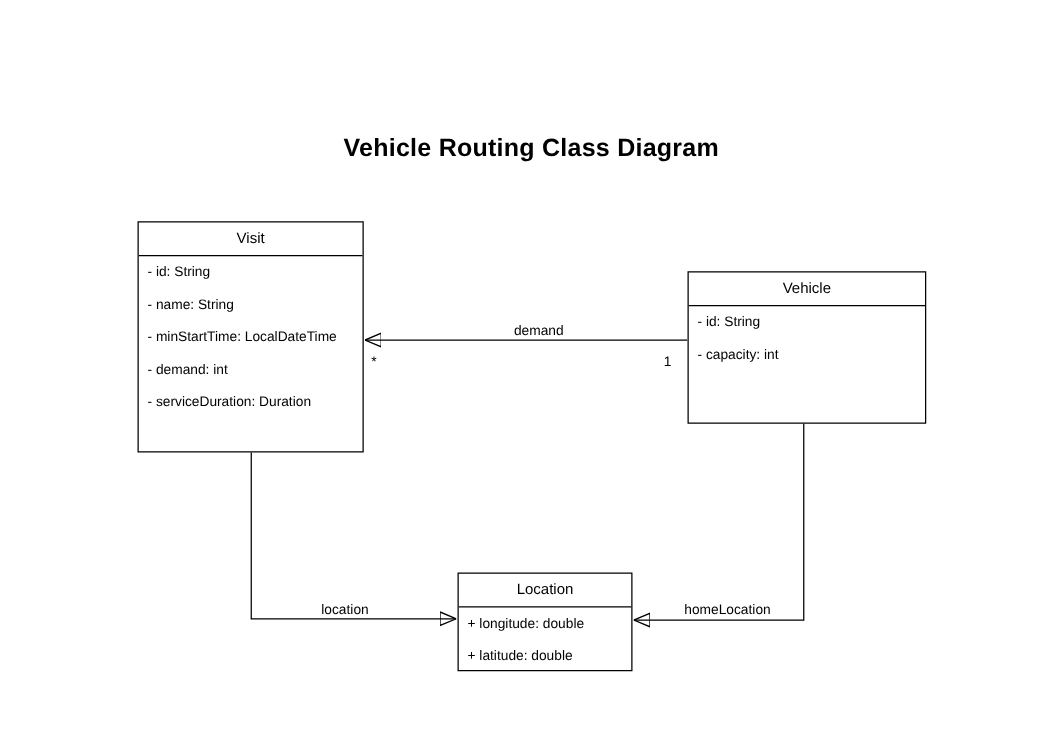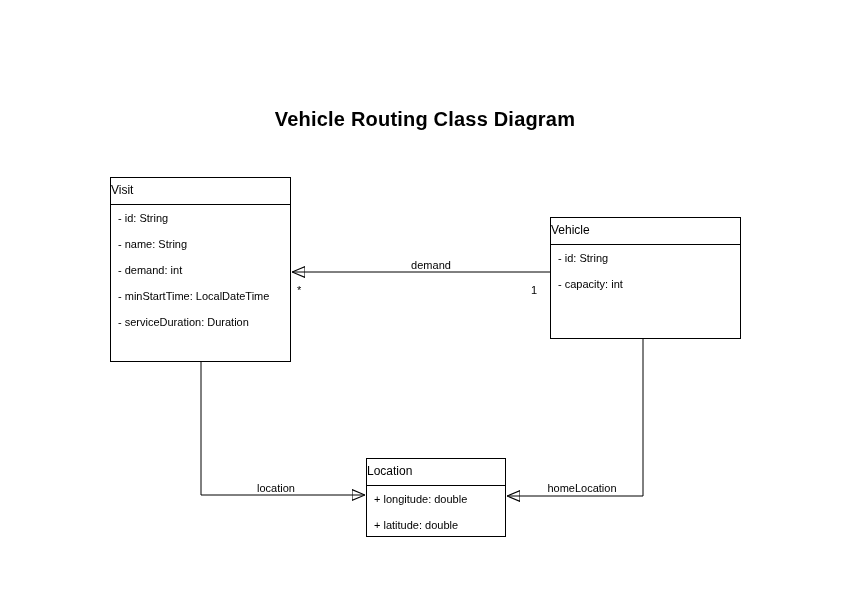--- a/index.html
+++ b/index.html
@@ -43,20 +43,21 @@
   }
   .class-box {
     position: absolute;
     background: #ffffff;
     border: 1px solid #000000;
     box-sizing: border-box;
   }
   .class-header {
     height: 26px;
     line-height: 25px;
+    text-align: center;
     border-bottom: 1px solid #000000;
     font-size: 12px;
     white-space: nowrap;
     overflow: hidden;
   }
   .class-attr {
     height: 26px;
     line-height: 26px;
     padding-left: 7px;
     font-size: 11px;
@@ -95,22 +96,22 @@
     </defs>
     <path d="M 550 272 L 292 272" marker-end="url(#arrow)"></path>
     <path d="M 201 361 L 201 495 L 365 495" marker-end="url(#arrow)"></path>
     <path d="M 643 322 L 643 496 L 507 496" marker-end="url(#arrow)"></path>
   </svg>
 
   <div class="class-box" id="box-visit">
     <div class="class-header">Visit</div>
     <div class="class-attr">- id: String</div>
     <div class="class-attr">- name: String</div>
+    <div class="class-attr">- minStartTime: LocalDateTime</div>
     <div class="class-attr">- demand: int</div>
-    <div class="class-attr">- minStartTime: LocalDateTime</div>
     <div class="class-attr">- serviceDuration: Duration</div>
   </div>
 
   <div class="class-box" id="box-vehicle">
     <div class="class-header">Vehicle</div>
     <div class="class-attr">- id: String</div>
     <div class="class-attr">- capacity: int</div>
   </div>
 
   <div class="class-box" id="box-location">

